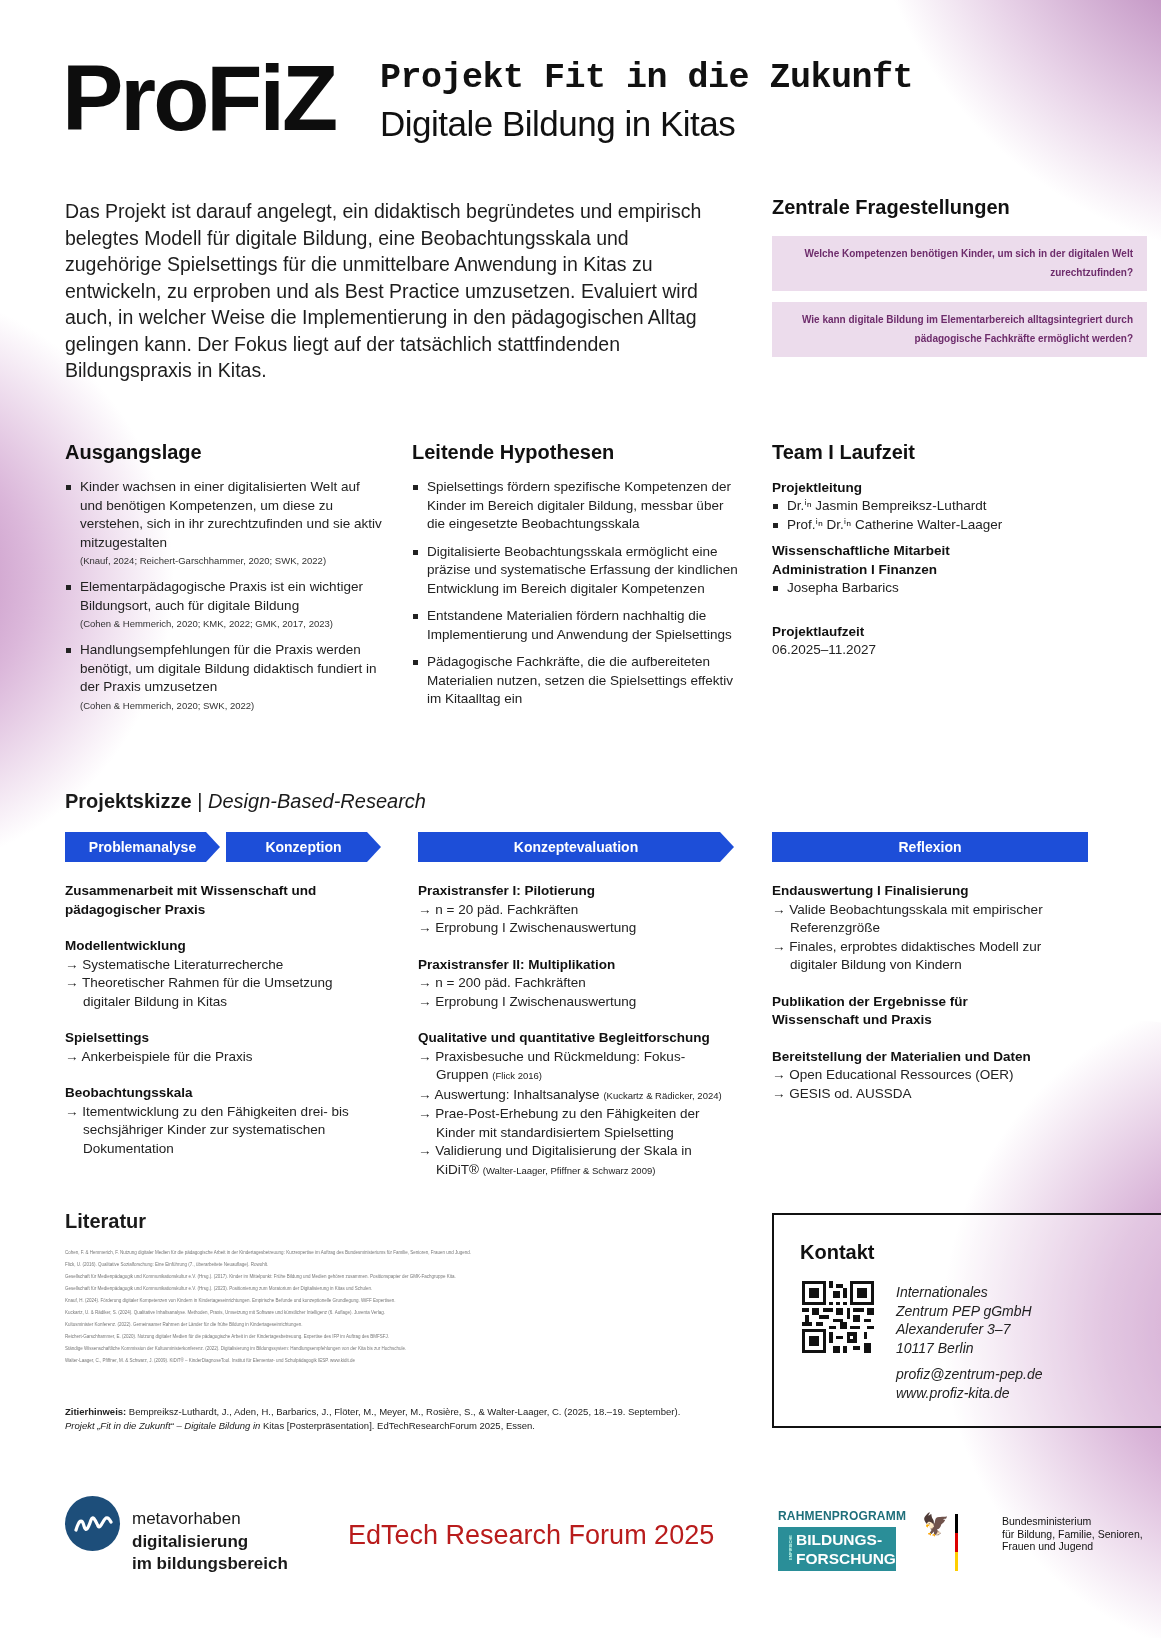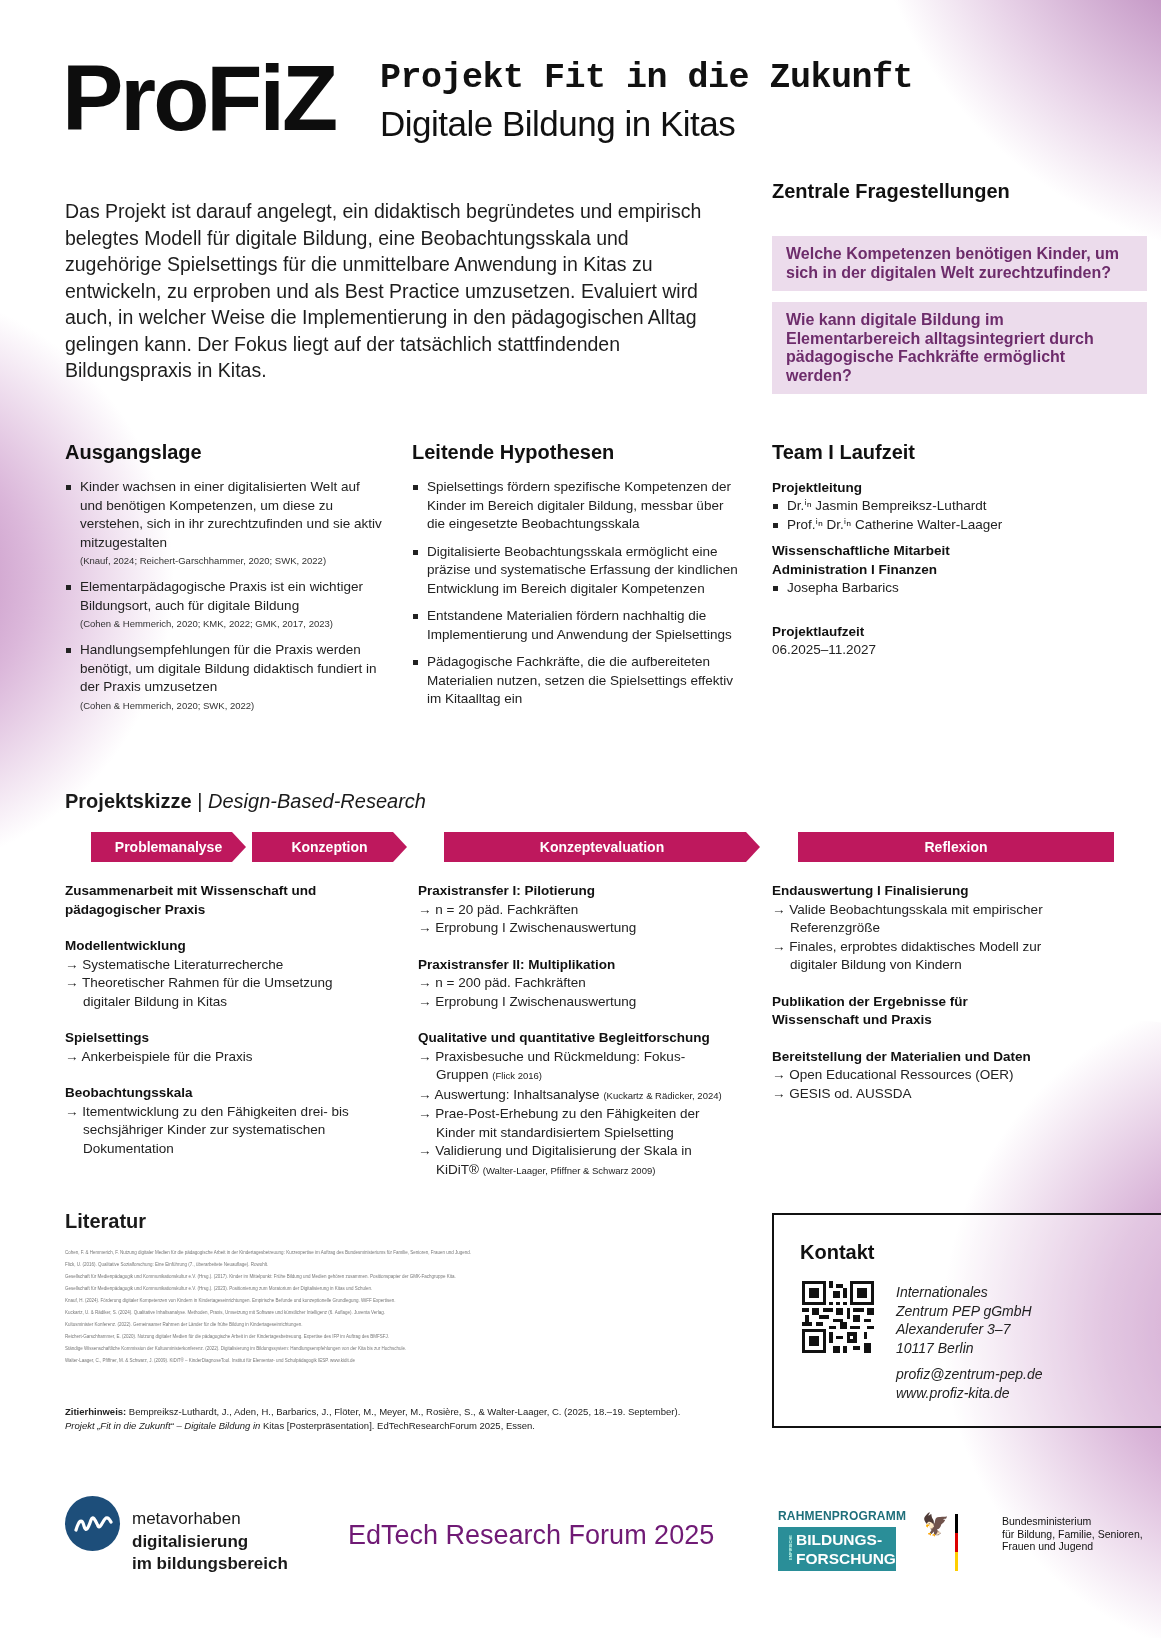--- a/index.html
+++ b/index.html
@@ -22,35 +22,35 @@
   .abs { position: absolute; }
 
   
   .logo-big { left: 62px; top: 52px; font-size: 92px; font-weight: 700; letter-spacing: -3px; line-height: 1; color: #0d0d0d; }
   .title-1 { left: 380px; top: 58px; font-size: 35px; font-weight: 700; color: #111; letter-spacing: -0.5px; font-family: Liberation Mono, monospace; }
   .title-2 { left: 380px; top: 104px; font-size: 35px; font-weight: 400; color: #111; letter-spacing: -0.5px; }
 
   .intro { left: 65px; top: 198px; width: 660px; font-size: 19.5px; line-height: 26.5px; color: #1d1d1d; }
 
   .h2 { font-size: 20px; font-weight: 700; color: #111; }
-  .q-box { background: #ecdcec; color: #6d2c6b; font-weight: 700; font-size: 16px; line-height: 18.5px; padding: 9px 14px; width: 375px; }
+  .q-box { background: #ecdcec; color: #6d2c6b; font-weight: 700; font-size: 10px; line-height: 18.5px; padding: 9px 14px; width: 375px; text-align: right; }
 
   ul.sq { list-style: none; }
   ul.sq li { position: relative; padding-left: 15px; font-size: 13.5px; line-height: 18.5px; color: #222; }
   ul.sq li::before { content: ""; position: absolute; left: 1px; top: 7px; width: 5px; height: 5px; background: #222; }
   .cite { display: block; font-size: 9.5px; line-height: 18px; color: #333; }
 
   .sub { font-size: 13.5px; font-weight: 700; color: #111; line-height: 19px; }
   .tli { font-size: 13.5px; line-height: 18.5px; color: #222; }
 
   
   .proj-title { left: 65px; top: 790px; font-size: 20px; text-align: right; }
   .proj-title b { font-weight: 700; }
   .proj-title i { font-weight: 400; }
-  .arrow { position: absolute; top: 832px; height: 30px; background: #be185d; color: #fff; font-weight: 700; font-size: 14px; display: flex; align-items: center; justify-content: center; margin-left: 26px; }
+  .arrow { position: absolute; top: 832px; height: 30px; background: #1d4ed8; color: #fff; font-weight: 700; font-size: 14px; display: flex; align-items: center; justify-content: center; }
   .chev { clip-path: polygon(0 0, calc(100% - 14px) 0, 100% 50%, calc(100% - 14px) 100%, 0 100%); }
 
   .pcol { position: absolute; top: 882px; width: 335px; }
   .pblock { margin-bottom: 18px; }
   .pt { font-size: 13.5px; font-weight: 700; color: #111; line-height: 18.5px; }
   .pa { font-size: 13.5px; line-height: 18.5px; color: #222; padding-left: 18px; text-indent: -18px; }
   .small { font-size: 9.5px; }
 
   
   .lit-title { left: 65px; top: 1210px; font-size: 20px; font-weight: 700; }
@@ -62,42 +62,42 @@
   .contact { left: 772px; top: 1213px; width: 400px; height: 215px; border: 2px solid #111; background: rgba(255,255,255,0.25); }
   .contact .h2 { position: absolute; left: 26px; top: 26px; }
   .qr { position: absolute; left: 28px; top: 66px; width: 72px; height: 72px; }
   .caddr { position: absolute; left: 122px; top: 68px; font-style: italic; font-size: 14px; line-height: 18.5px; color: #222; }
   .cweb { position: absolute; left: 122px; top: 150px; font-style: italic; font-size: 14px; line-height: 18.5px; color: #222; }
 
   
   .meta-logo { left: 65px; top: 1496px; width: 55px; height: 55px; border-radius: 50%; background: #1d4e7a; display:flex; align-items:center; justify-content:center; }
   .meta-text { left: 132px; top: 1508px; font-size: 17px; line-height: 22.5px; color: #1a1a1a; }
   .meta-text b { font-weight: 700; }
-  .edtech { left: 348px; top: 1520px; font-size: 27px; font-weight: 400; color: #701a75; letter-spacing: 0; }
+  .edtech { left: 348px; top: 1520px; font-size: 27px; font-weight: 400; color: #b91c1c; letter-spacing: 0; }
   .rp { left: 778px; top: 1509px; font-size: 12px; font-weight: 700; color: #1f6f7a; letter-spacing: 0.2px; }
   .bf { left: 778px; top: 1527px; width: 118px; height: 44px; background: #2a8e98; color: #fff; font-weight: 700; font-size: 15.5px; line-height: 19px; padding: 3px 0 0 18px; }
   .bf .emp { position: absolute; left: 3px; top: 8px; font-size: 4px; writing-mode: vertical-rl; transform: rotate(180deg); color: #cfe; }
   .eagle { left: 922px; top: 1512px; font-size: 22px; }
   .flag { left: 955px; top: 1514px; width: 3px; height: 57px; background: linear-gradient(#000 0 33%, #dd0000 33% 66%, #ffce00 66% 100%); }
   .bm { left: 1002px; top: 1515px; font-size: 10.5px; line-height: 12.5px; color: #111; }
 </style>
 </head>
 <body>
 
 <div class="grad grad-tr"></div>
 <div class="grad grad-l"></div>
 <div class="grad grad-br"></div>
 
 <div class="abs logo-big">ProFiZ</div>
 <div class="abs title-1">Projekt Fit in die Zukunft</div>
 <div class="abs title-2">Digitale Bildung in Kitas</div>
 
 <div class="abs intro">Das Projekt ist darauf angelegt, ein didaktisch begründetes und empirisch belegtes Modell für digitale Bildung, eine Beobachtungsskala und zugehörige Spielsettings für die unmittelbare Anwendung in Kitas zu entwickeln, zu erproben und als Best Practice umzusetzen. Evaluiert wird auch, in welcher Weise die Implementierung in den pädagogischen Alltag gelingen kann. Der Fokus liegt auf der tatsächlich stattfindenden Bildungspraxis in Kitas.</div>
 
-<div class="abs h2" style="left:772px; top:180px;">Zentrale Fragestellungen</div>
+<div class="abs h2" style="left:772px; top:196px;">Zentrale Fragestellungen</div>
 <div class="abs q-box" style="left:772px; top:236px;">Welche Kompetenzen benötigen Kinder, um sich in der digitalen Welt zurechtzufinden?</div>
 <div class="abs q-box" style="left:772px; top:302px;">Wie kann digitale Bildung im Elementarbereich alltagsintegriert durch pädagogische Fachkräfte ermöglicht werden?</div>
 
 <div class="abs h2" style="left:65px; top:441px;">Ausgangslage</div>
 <ul class="abs sq" style="left:65px; top:478px; width:320px;">
   <li style="margin-bottom:8px;">
     <span>Kinder wachsen in einer digitalisierten Welt auf und benötigen Kompetenzen, um diese zu verstehen, sich in ihr zurechtzufinden und sie aktiv mitzugestalten</span>
     <span class="cite">(Knauf, 2024; Reichert-Garschhammer, 2020; SWK, 2022)</span>
   </li>
   <li style="margin-bottom:8px;">

